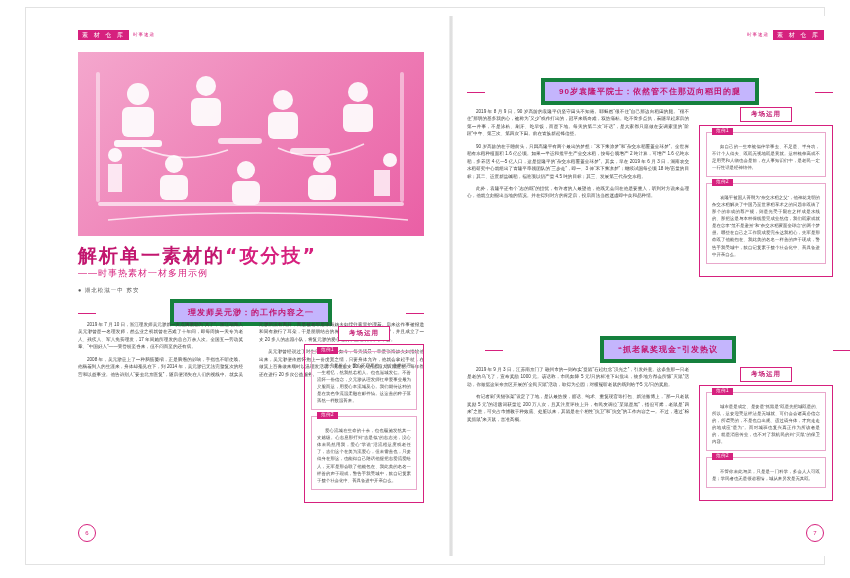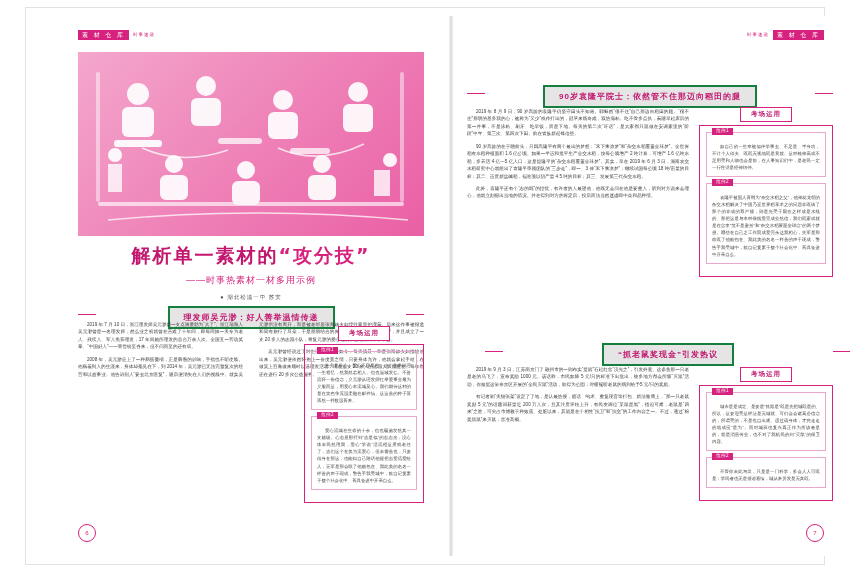--- a/index.html
+++ b/index.html
@@ -23,32 +23,32 @@
   .rh-badge{background:#d6217e;color:#ffffff;font-size:6px;letter-spacing:2px;
             padding:2px 4px;line-height:1;white-space:nowrap;}
   .rh-sub{color:#d6217e;font-size:4.5px;letter-spacing:1px;line-height:1;}
 
   
   .hero{position:absolute;left:24px;top:36px;width:346px;height:184px;
         background:linear-gradient(135deg,#f4a7cd 0%,#ef86ba 45%,#ea5fa5 100%);
         overflow:hidden;}
   .hero svg{position:absolute;left:0;top:0;}
 
-  .title-block{position:absolute;left:24px;top:228px;width:346px;text-align:center;}
+  .title-block{position:absolute;left:24px;top:228px;width:346px;text-align:left;}
   .main-title{font-family:"DejaVu Sans",sans-serif;font-size:19px;font-weight:bold;color:#c2166f;
               letter-spacing:2px;line-height:1.2;}
   .main-title .quote{color:#d6217e;}
-  .sub-title{font-size:9px;color:#d6217e;letter-spacing:1px;margin-top:7px;}
+  .sub-title{font-size:9px;color:#d6217e;letter-spacing:1px;margin-top:0;}
   .byline{font-size:5.5px;color:#555555;margin-top:7px;letter-spacing:1px;}
 
   
   .ribbon{position:relative;margin:0 auto;text-align:center;}
-  .ribbon .band{display:inline-block;border:2px solid #15803d;color:#c2166f;
+  .ribbon .band{display:inline-block;border:4px solid #15803d;color:#c2166f;
                 font-size:8px;font-weight:bold;letter-spacing:1px;
-                padding:4px 14px;background:#e5e5e5;margin-top:7px;}
+                padding:4px 14px;background:#c4b5fd;}
   .ribbon:before,.ribbon:after{content:"";position:absolute;top:50%;width:18px;height:1px;
                 background:#d6217e;}
   .ribbon:before{left:0;}
   .ribbon:after{right:0;}
 
   .heading-left{position:absolute;left:24px;top:283px;width:346px;}
   .heading-r1{position:absolute;left:14px;top:62px;width:366px;}
   .heading-r2{position:absolute;left:32px;top:320px;width:366px;}
 
   
@@ -138,21 +138,21 @@
 
       <div class="title-block">
         <div class="main-title">
           <span>解析单一素材的</span><span class="quote">“攻分技”</span>
         </div>
         <div class="sub-title">——时事热素材一材多用示例</div>
         <div class="byline">● 湖北松滋一中  苏安</div>
       </div>
 
       <div class="ribbon heading-left">
-        <span class="band">理发师吴元渺：好人善举温情传递</span>
+        <span class="band">理发师吴元渺：的工作内容之一</span>
       </div>
 
       <div class="cols2">
         <p>2019 年 7 月 10 日，浙江理发师吴元渺新一支点滴爱勃为“大了”。浙江瑞海人吴元渺曾是一名理发师，然么业之初就曾在苦难了十年间，即每周抽一天专为老人、残疾人、军人免费理发，17 年间她所理发的总台万余人次。全国五一劳动奖章、“中国好人”——荣誉纷至沓来，但不问而至的还有病。</p>
         <p>2008 年，吴元渺患上了一种脑筋萎缩，正是脑瘤的影响，手指也不听使唤。他稱着到人的生涯来，身体却毫见在下，到 2014 年，吴元渺已无法完整复次的经营和以益事业。他告诉别人“要去北京医复”，随后便消失在人们的视线中。就实吴元渺所没有离开，而是被老邻居张海姊夫妇接往家里护理着。后来这作事被报道和同有旅行了耳朵，于是朋朋结合的界外心动力帮助吴元渺治疗，并且成立了一支 20 多人的志愿小队，将复元渺的爱心理发事业继续传承了下去。</p>
         <p>吴元渺曾经说过了对生活的信心。如今，每天清晨，幸爱张海姊夫妇推轮他出来，吴元渺便依然怀抱上一份虔宽之情，只要身体允许，他就会拿起手杖，在做笑上百像做来顺时以温理发活动，现在这支 20 余人的志愿大队愿意在、每年都还在进行 20 多次公益服务。</p>
       </div>
 
       <div class="usebox usebox-left">
         <div class="box-head-wrap">

